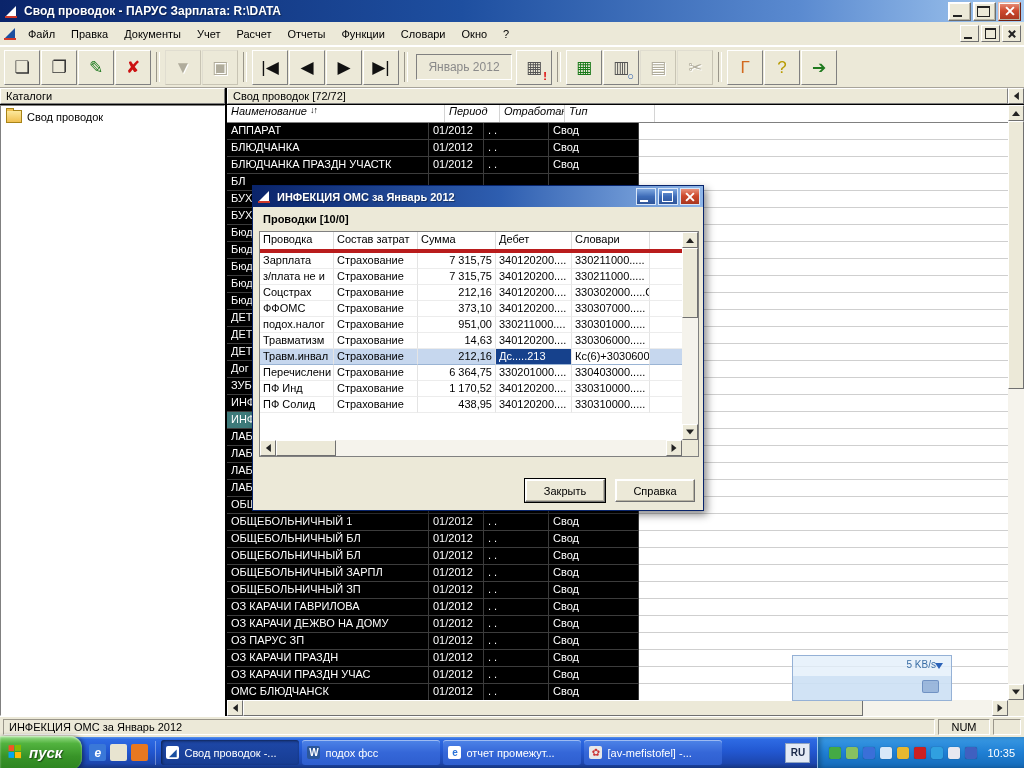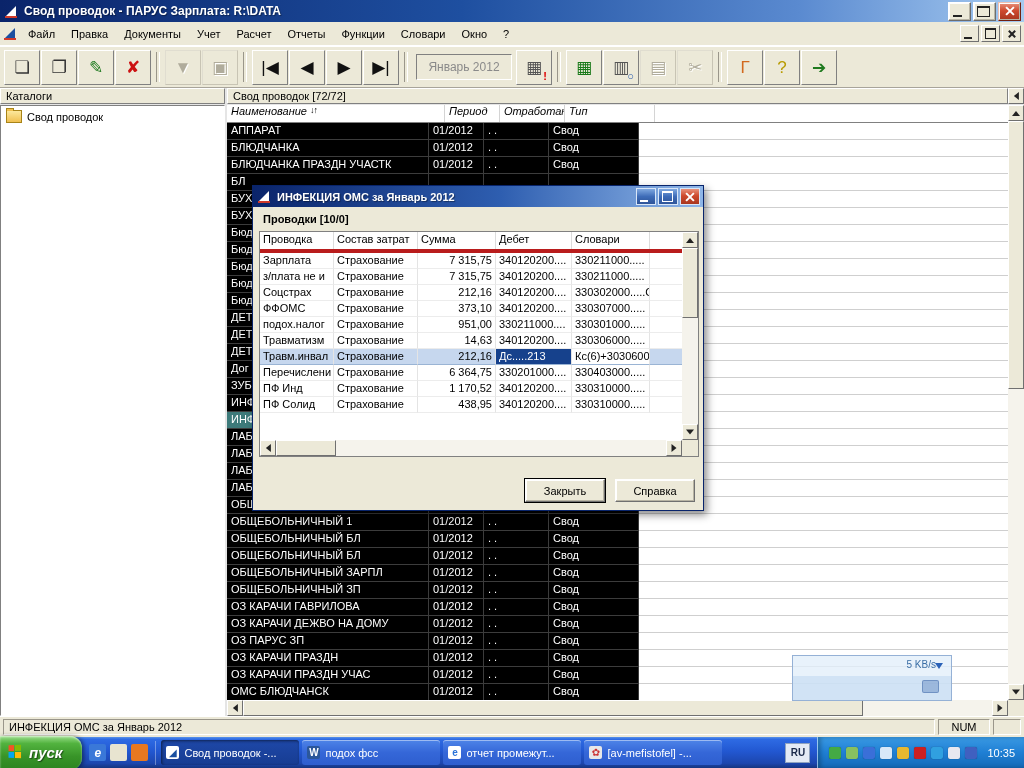--- a/index.html
+++ b/index.html
@@ -1,17 +1,17 @@
 <!DOCTYPE html>
 <html><head>
 <meta charset="utf-8">
 <style>
   html,body{margin:0;padding:0}
   body{width:1024px;height:768px;overflow:hidden;font-family:"Liberation Sans","DejaVu Sans",sans-serif;font-size:11px;color:#000}
-  .screen{position:relative;width:1024px;height:768px;background:#e5e5e5;overflow:hidden}
+  .screen{position:relative;width:1024px;height:768px;background:#000000;overflow:hidden}
 
   
   .titlebar{position:absolute;left:0;top:0;width:1024px;height:22px;
     background:linear-gradient(90deg,#0A246A 0%,#1E4FA0 45%,#5A8AD0 78%,#A6CAF0 100%);
     display:flex;align-items:center;padding:0 3px 0 4px;box-sizing:border-box}
   .sail-icon{width:15px;height:15px;position:relative;flex:0 0 auto}
   .sail-icon::before{content:"";position:absolute;left:2px;bottom:3px;width:0;height:0;border-right:10px solid #fff;border-top:10px solid transparent}
   .sail-icon::after{content:"";position:absolute;left:1px;bottom:1px;width:12px;height:2px;background:#D03A2A}
   .sail-icon.blue::before{border-right-color:#1a4fa0}
   .title-text{flex:1;margin-left:5px;color:#fff;font-weight:bold;font-size:12px;white-space:nowrap;overflow:hidden;text-shadow:1px 1px 1px rgba(0,0,0,.4)}

